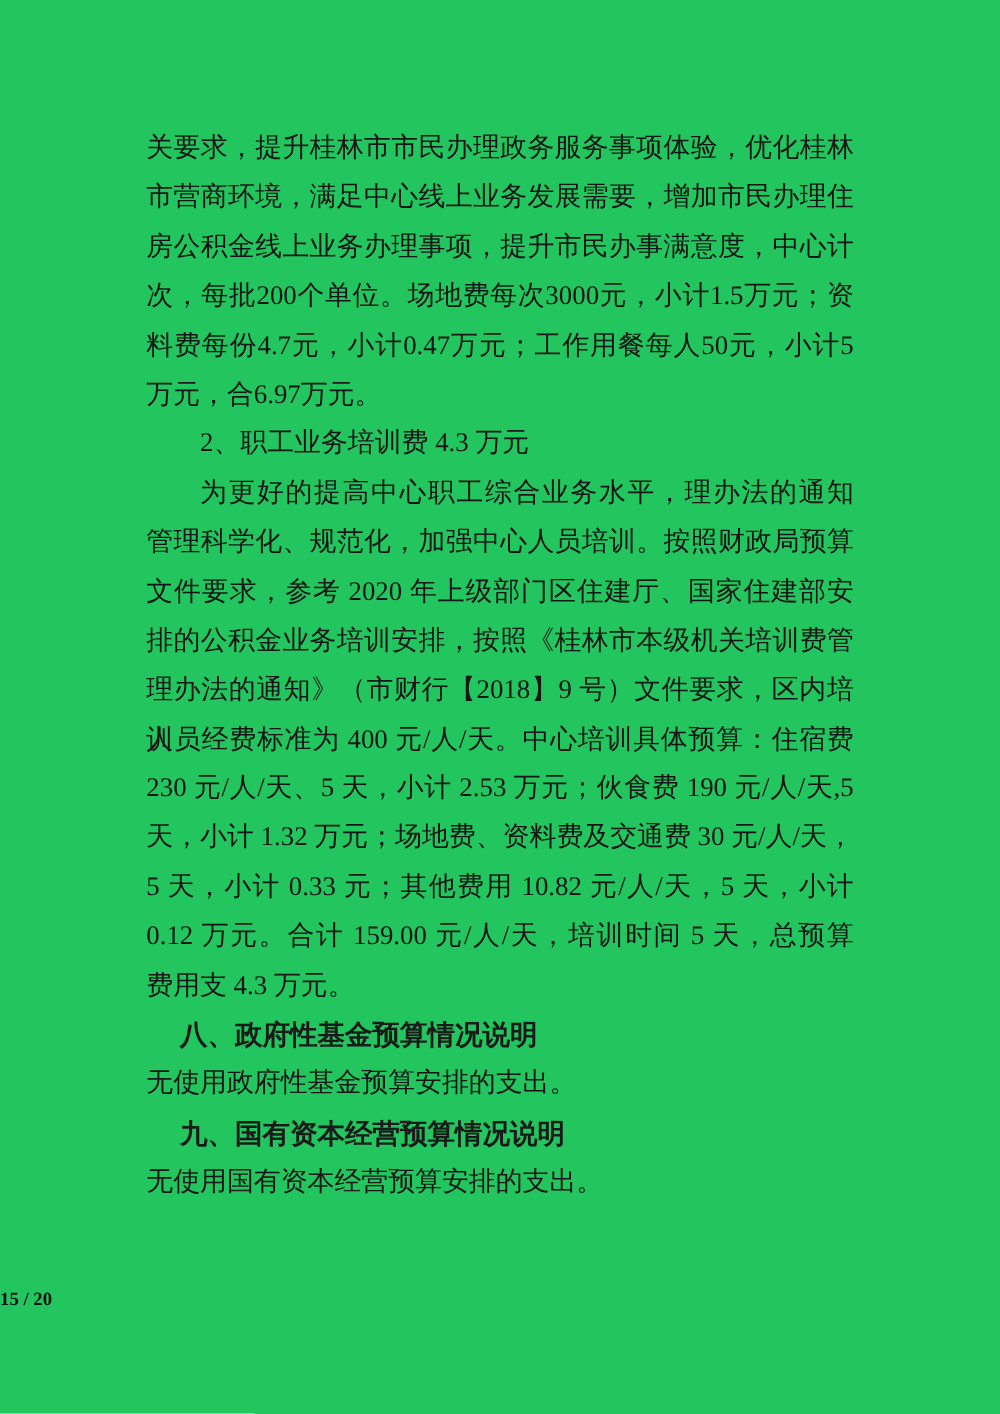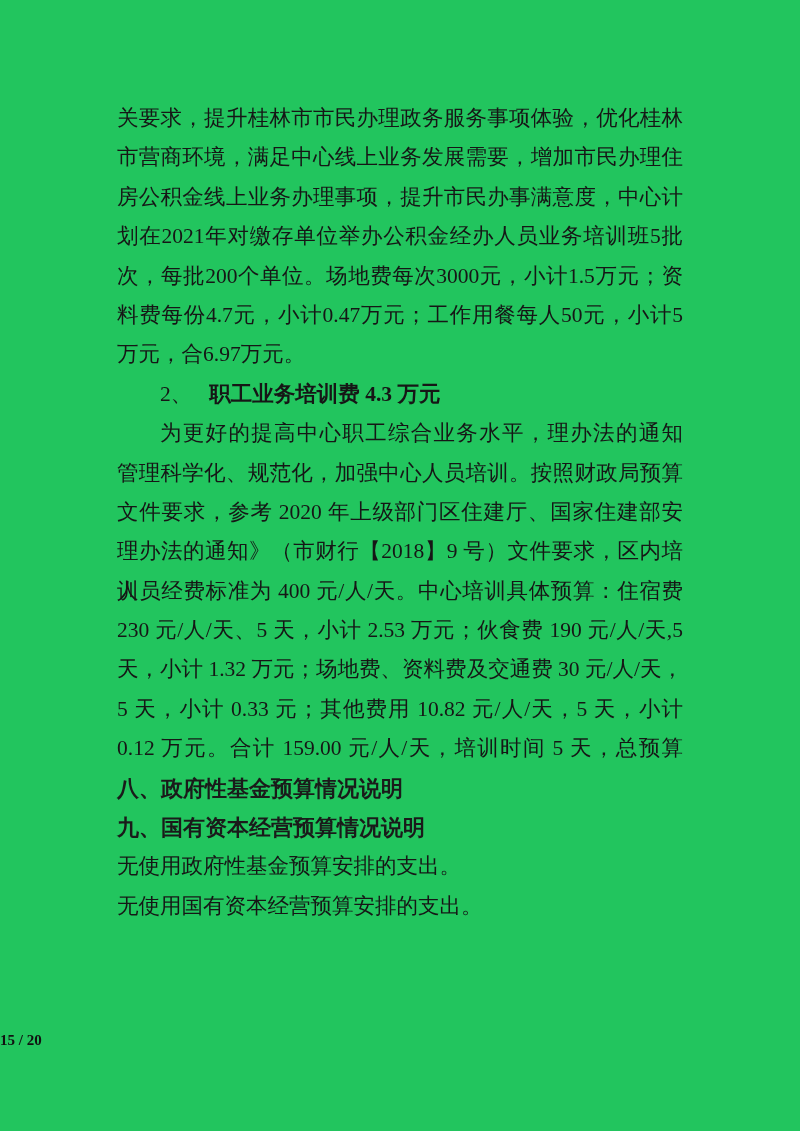--- a/index.html
+++ b/index.html
@@ -37,28 +37,28 @@
   .line.indent {
     text-indent: 43px;
   }
   .heading-song {
     font-family: "Liberation Serif", "DejaVu Serif", serif;
   }
   .heading-song .num {
     font-weight: normal;
   }
   .heading-song .txt {
-    font-weight: bold;
-    margin-left: 17px;
+    font-weight: normal;
   }
   .heading-hei {
     font-weight: bold;
     font-family: "Liberation Sans", "DejaVu Sans", sans-serif;
     font-size: 22px;
     color: #1a1a1a;
+    margin-left: 27px;
   }
   .footer {
     position: absolute;
     left: 0;
     top: 1032px;
     width: 800px;
     text-align: left;
     font-family: "Liberation Serif", "DejaVu Serif", serif;
     font-weight: bold;
     font-size: 15px;
@@ -67,39 +67,40 @@
 </style>
 </head>
 <body>
 
 <div class="page">
   <div class="content">
 
     <div class="line j">关要求，提升桂林市市民办理政务服务事项体验，优化桂林</div>
     <div class="line j">市营商环境，满足中心线上业务发展需要，增加市民办理住</div>
     <div class="line j">房公积金线上业务办理事项，提升市民办事满意度，中心计</div>
-    <div class="line j">划在2021年对缴存单位举办公积金经办人员业务培训班5批</div>
     <div class="line j">次，每批200个单位。场地费每次3000元，小计1.5万元；资</div>
     <div class="line j">料费每份4.7元，小计0.47万元；工作用餐每人50元，小计5</div>
     <div class="line">万元，合6.97万元。</div>
 
     <div class="line indent heading-song"><span class="num">2、</span><span class="txt">职工业务培训费 4.3 万元</span></div>
 
     <div class="line j indent">为更好的提高中心职工综合业务水平，理办法的通知</div>
     <div class="line j">管理科学化、规范化，加强中心人员培训。按照财政局预算</div>
     <div class="line j">文件要求，参考 2020 年上级部门区住建厅、国家住建部安</div>
+    <div class="line j">排的公积金业务培训安排，按照《桂林市本级机关培训费管</div>
     <div class="line j">理办法的通知》（市财行【2018】9 号）文件要求，区内培训</div>
     <div class="line j">人员经费标准为 400 元/人/天。中心培训具体预算：住宿费</div>
     <div class="line j">230 元/人/天、5 天，小计 2.53 万元；伙食费 190 元/人/天,5</div>
     <div class="line j">天，小计 1.32 万元；场地费、资料费及交通费 30 元/人/天，</div>
     <div class="line j">5 天，小计 0.33 元；其他费用 10.82 元/人/天，5 天，小计</div>
     <div class="line j">0.12 万元。合计 159.00 元/人/天，培训时间 5 天，总预算</div>
+    <div class="line">费用支 4.3 万元。</div>
 
     <div class="line heading-hei">八、政府性基金预算情况说明</div>
+    <div class="line">无使用政府性基金预算安排的支出。</div>
+
     <div class="line heading-hei">九、国有资本经营预算情况说明</div>
-
-    <div class="line">无使用政府性基金预算安排的支出。</div>
     <div class="line">无使用国有资本经营预算安排的支出。</div>
 
   </div>
 
   <div class="footer">15 / 20</div>
 </div>
 
 </body></html>

